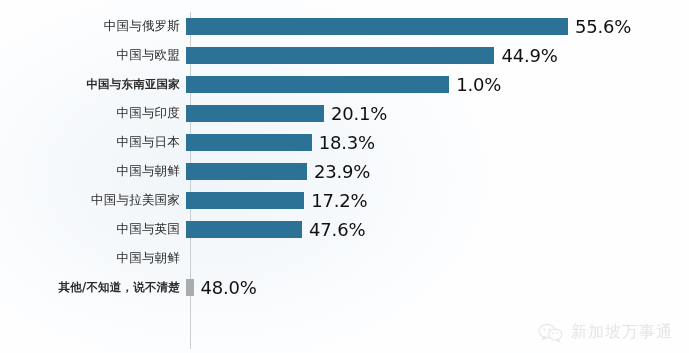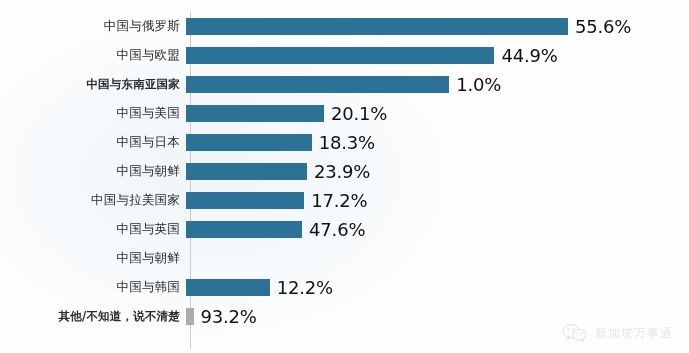--- a/index.html
+++ b/index.html
@@ -106,21 +106,21 @@
   #watermark {
     position: absolute;
     right: 16px;
     bottom: 10px;
     display: flex;
     align-items: center;
     gap: 7px;
     opacity: 0.5;
   }
   #watermark .wm-text {
-    font-size: 12px;
+    font-size: 16px;
     color: #c9cbcd;
     letter-spacing: 1px;
     white-space: nowrap;
   }
   #watermark svg { display: block; }
 </style>
 </head>
 <body>
 
 <div id="chart-root">
@@ -144,21 +144,21 @@
         </div>
       </div>
       <div class="bar-row">
         <div class="row-label small">中国与东南亚国家</div>
         <div class="bar-area">
           <div class="bar" style="width: 263.14px;"></div>
           <div class="bar-value">1.0%</div>
         </div>
       </div>
       <div class="bar-row">
-        <div class="row-label">中国与美国</div>
+        <div class="row-label">中国与印度</div>
         <div class="bar-area">
           <div class="bar" style="width: 138.097px;"></div>
           <div class="bar-value">20.1%</div>
         </div>
       </div>
       <div class="bar-row">
         <div class="row-label">中国与日本</div>
         <div class="bar-area">
           <div class="bar" style="width: 125.73px;"></div>
           <div class="bar-value">18.3%</div>
@@ -182,31 +182,24 @@
         <div class="row-label">中国与英国</div>
         <div class="bar-area">
           <div class="bar" style="width: 116.112px;"></div>
           <div class="bar-value">47.6%</div>
         </div>
       </div>
       <div class="bar-row">
         <div class="row-label">中国与朝鲜</div>
       </div>
       <div class="bar-row">
-        <div class="row-label">中国与韩国</div>
-        <div class="bar-area">
-          <div class="bar" style="width: 83.8201px;"></div>
-          <div class="bar-value">12.2%</div>
-        </div>
-      </div>
-      <div class="bar-row">
         <div class="row-label small">其他/不知道，说不清楚</div>
         <div class="bar-area">
           <div class="bar other" style="width: 7.55755px;"></div>
-          <div class="bar-value">93.2%</div>
+          <div class="bar-value">48.0%</div>
         </div>
       </div>
     </div>
 
   <div id="watermark">
     <span>
       <svg width="26" height="20" viewBox="0 0 26 20" aria-hidden="true">
         <ellipse cx="9" cy="8" rx="8" ry="6.6" fill="none" stroke="#cfd1d3" stroke-width="1.2"></ellipse>
         <path d="M6.5 13.6 L4.6 16.6 L8.2 14.8 Z" fill="none" stroke="#cfd1d3" stroke-width="1.2" stroke-linejoin="round"></path>
         <circle cx="6.3" cy="6.4" r="1.05" fill="#cfd1d3"></circle>

